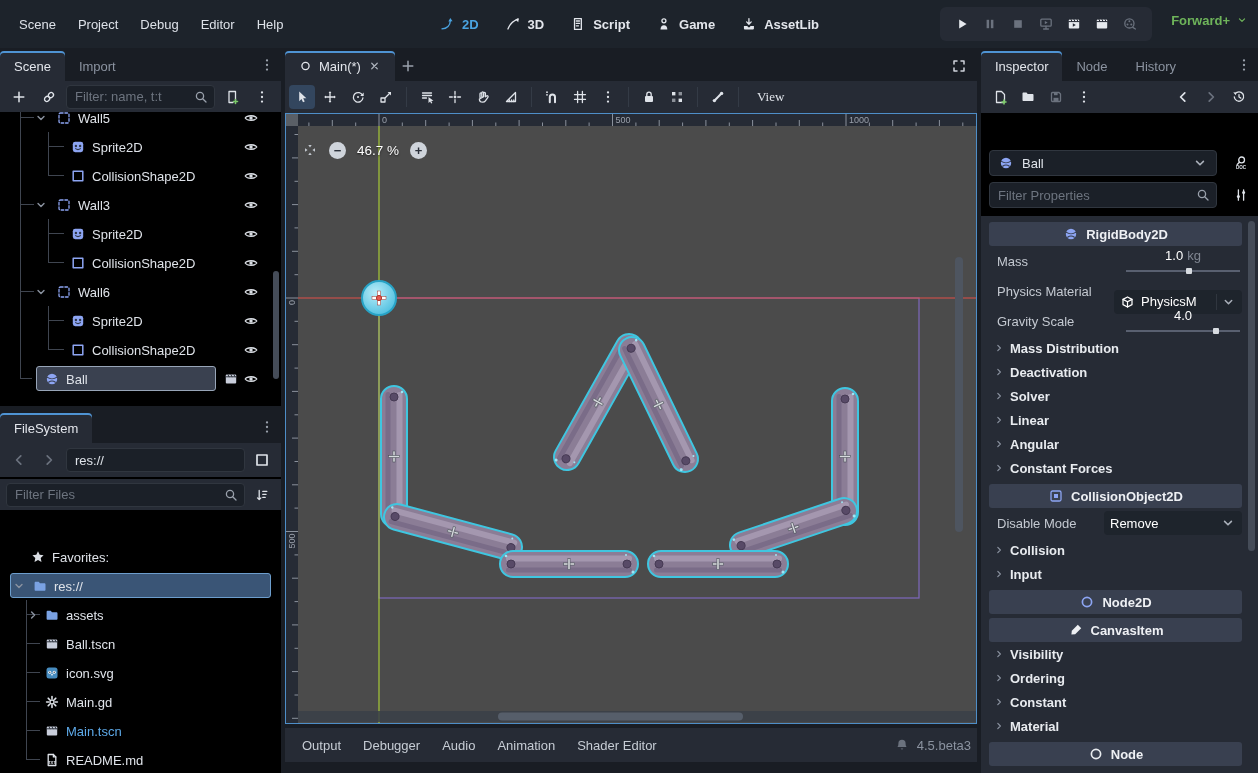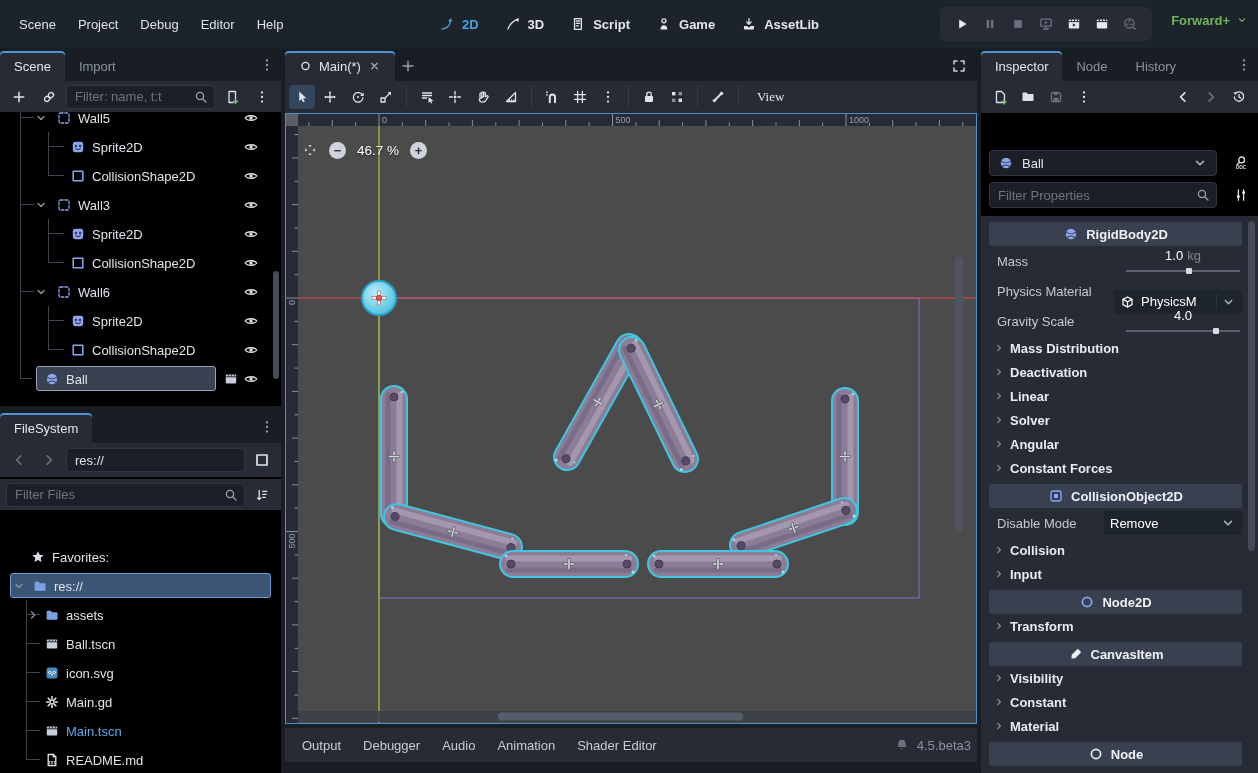--- a/index.html
+++ b/index.html
@@ -1184,29 +1184,29 @@
               </svg>
             </span>
             <span>Deactivation</span>
           </div>
           <div class="sec">
             <span class="i16">
               <svg width="16" height="16" viewBox="0 0 16 16" fill="none" stroke="currentColor" stroke-width="1.3" stroke-linecap="round" stroke-linejoin="round">
                 <path d="M6.4 4.6 9.8 8l-3.4 3.4" stroke-width="1.6"></path>
               </svg>
             </span>
+            <span>Solver</span>
+          </div>
+          <div class="sec">
+            <span class="i16">
+              <svg width="16" height="16" viewBox="0 0 16 16" fill="none" stroke="currentColor" stroke-width="1.3" stroke-linecap="round" stroke-linejoin="round">
+                <path d="M6.4 4.6 9.8 8l-3.4 3.4" stroke-width="1.6"></path>
+              </svg>
+            </span>
             <span>Linear</span>
-          </div>
-          <div class="sec">
-            <span class="i16">
-              <svg width="16" height="16" viewBox="0 0 16 16" fill="none" stroke="currentColor" stroke-width="1.3" stroke-linecap="round" stroke-linejoin="round">
-                <path d="M6.4 4.6 9.8 8l-3.4 3.4" stroke-width="1.6"></path>
-              </svg>
-            </span>
-            <span>Solver</span>
           </div>
           <div class="sec">
             <span class="i16">
               <svg width="16" height="16" viewBox="0 0 16 16" fill="none" stroke="currentColor" stroke-width="1.3" stroke-linecap="round" stroke-linejoin="round">
                 <path d="M6.4 4.6 9.8 8l-3.4 3.4" stroke-width="1.6"></path>
               </svg>
             </span>
             <span>Angular</span>
           </div>
           <div class="sec">
@@ -1254,43 +1254,43 @@
             <span>Input</span>
           </div>
           <div class="cat">
             <span class="i16">
               <svg width="16" height="16" viewBox="0 0 16 16" fill="none" stroke="currentColor" stroke-width="1.3" stroke-linecap="round" stroke-linejoin="round">
                 <circle cx="8" cy="8" r="4.6" stroke="#8da5f3" stroke-width="1.7"></circle>
               </svg>
             </span>
             <span>Node2D</span>
           </div>
+          <div class="cat">
+            <span class="i16">
+              <svg width="16" height="16" viewBox="0 0 16 16" fill="none" stroke="currentColor" stroke-width="1.3" stroke-linecap="round" stroke-linejoin="round">
+                <path d="M9.8 2.8l3.4 3.4-6 6-3.8.4.4-3.8z" fill="currentColor" stroke="none"></path>
+              </svg>
+            </span>
+            <span>CanvasItem</span>
+          </div>
           <div class="sec">
             <span class="i16">
               <svg width="16" height="16" viewBox="0 0 16 16" fill="none" stroke="currentColor" stroke-width="1.3" stroke-linecap="round" stroke-linejoin="round">
                 <path d="M6.4 4.6 9.8 8l-3.4 3.4" stroke-width="1.6"></path>
               </svg>
             </span>
-            <span>Transform</span>
-          </div>
-          <div class="cat">
-            <span class="i16">
-              <svg width="16" height="16" viewBox="0 0 16 16" fill="none" stroke="currentColor" stroke-width="1.3" stroke-linecap="round" stroke-linejoin="round">
-                <path d="M9.8 2.8l3.4 3.4-6 6-3.8.4.4-3.8z" fill="currentColor" stroke="none"></path>
-              </svg>
-            </span>
-            <span>CanvasItem</span>
+            <span>Visibility</span>
           </div>
           <div class="sec">
             <span class="i16">
               <svg width="16" height="16" viewBox="0 0 16 16" fill="none" stroke="currentColor" stroke-width="1.3" stroke-linecap="round" stroke-linejoin="round">
                 <path d="M6.4 4.6 9.8 8l-3.4 3.4" stroke-width="1.6"></path>
               </svg>
             </span>
-            <span>Visibility</span>
+            <span>Ordering</span>
           </div>
           <div class="sec">
             <span class="i16">
               <svg width="16" height="16" viewBox="0 0 16 16" fill="none" stroke="currentColor" stroke-width="1.3" stroke-linecap="round" stroke-linejoin="round">
                 <path d="M6.4 4.6 9.8 8l-3.4 3.4" stroke-width="1.6"></path>
               </svg>
             </span>
             <span>Constant</span>
           </div>
           <div class="sec">

